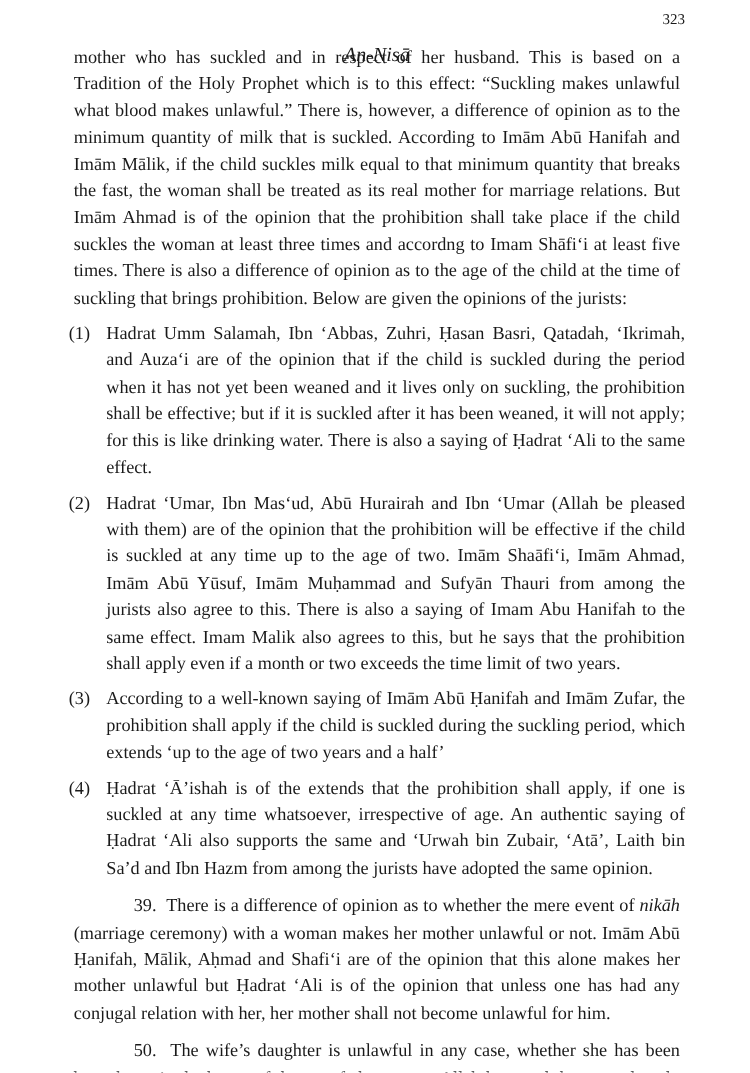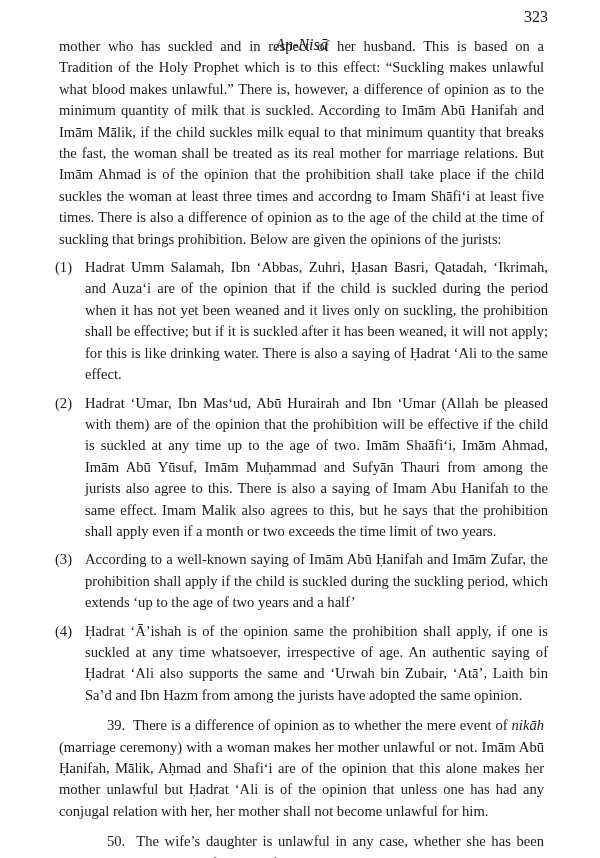--- a/index.html
+++ b/index.html
@@ -9,21 +9,21 @@
       color: #1a1a1a;
     }
     .header {
       position: absolute; top: 6px; left: 55px; width: 493px; height: 24px;
     }
     .running-title {
       position: absolute; left: 0; right: 0; text-align: center;
       font-style: italic; font-size: 16px; top: 2px; margin-top: 28px;
     }
     .page-number {
-      position: absolute; right: 0; top: 2px; font-size: 16px;
+      position: absolute; right: 0; top: 2px; font-size: 12px;
     }
     .content {
       position: absolute; top: 32px; left: 55px; width: 493px;
       font-size: 14.6px; line-height: 21.4px;
     }
     p { margin: 4px; text-align: justify; }
     .item {
       display: flex; margin-top: 7px;
     }
     .item-num { width: 30px; flex: 0 0 30px; }
@@ -49,21 +49,21 @@
   <div class="item">
     <span class="item-num">(2)</span>
     <span class="item-text">Hadrat ‘Umar, Ibn Mas‘ud, Abū Hurairah and Ibn ‘Umar (Allah be pleased with them) are of the opinion that the prohibition will be effective if the child is suckled at any time up to the age of two. Imām Shaāfi‘i, Imām Ahmad, Imām Abū Yūsuf, Imām Muḥammad and Sufyān Thauri from among the jurists also agree to this. There is also a saying of Imam Abu Hanifah to the same effect. Imam Malik also agrees to this, but he says that the prohibition shall apply even if a month or two exceeds the time limit of two years.</span>
   </div>
   <div class="item">
     <span class="item-num">(3)</span>
     <span class="item-text">According to a well-known saying of Imām Abū Ḥanifah and Imām Zufar, the prohibition shall apply if the child is suckled during the suckling period, which extends ‘up to the age of two years and a half’</span>
   </div>
   <div class="item">
     <span class="item-num">(4)</span>
-    <span class="item-text">Ḥadrat ‘Ā’ishah is of the opinion same the prohibition shall apply, if one is suckled at any time whatsoever, irrespective of age. An authentic saying of Ḥadrat ‘Ali also supports the same and ‘Urwah bin Zubair, ‘Atā’, Laith bin Sa’d and Ibn Hazm from among the jurists have adopted the same opinion.</span>
+    <span class="item-text">Ḥadrat ‘Ā’ishah is of the extends that the prohibition shall apply, if one is suckled at any time whatsoever, irrespective of age. An authentic saying of Ḥadrat ‘Ali also supports the same and ‘Urwah bin Zubair, ‘Atā’, Laith bin Sa’d and Ibn Hazm from among the jurists have adopted the same opinion.</span>
   </div>
 
   <p class="indent note-gap">
     <span>39.</span>&nbsp;
     <span>There is a difference of opinion as to whether the mere event of </span><em>nikāh</em><span> (marriage ceremony) with a woman makes her mother unlawful or not. Imām Abū Ḥanifah, Mālik, Aḥmad and Shafi‘i are of the opinion that this alone makes her mother unlawful but Ḥadrat ‘Ali is of the opinion that unless one has had any conjugal relation with her, her mother shall not become unlawful for him.</span>
   </p>
 
   <p class="indent note-gap">
     <span>50.</span>&nbsp;
     <span>The wife’s daughter is unlawful in any case, whether she has been brought up in the house of the step-father or not. Allah has used these words only to show the great delicacy of the relation. There is almost a consensus of opinion</span>

